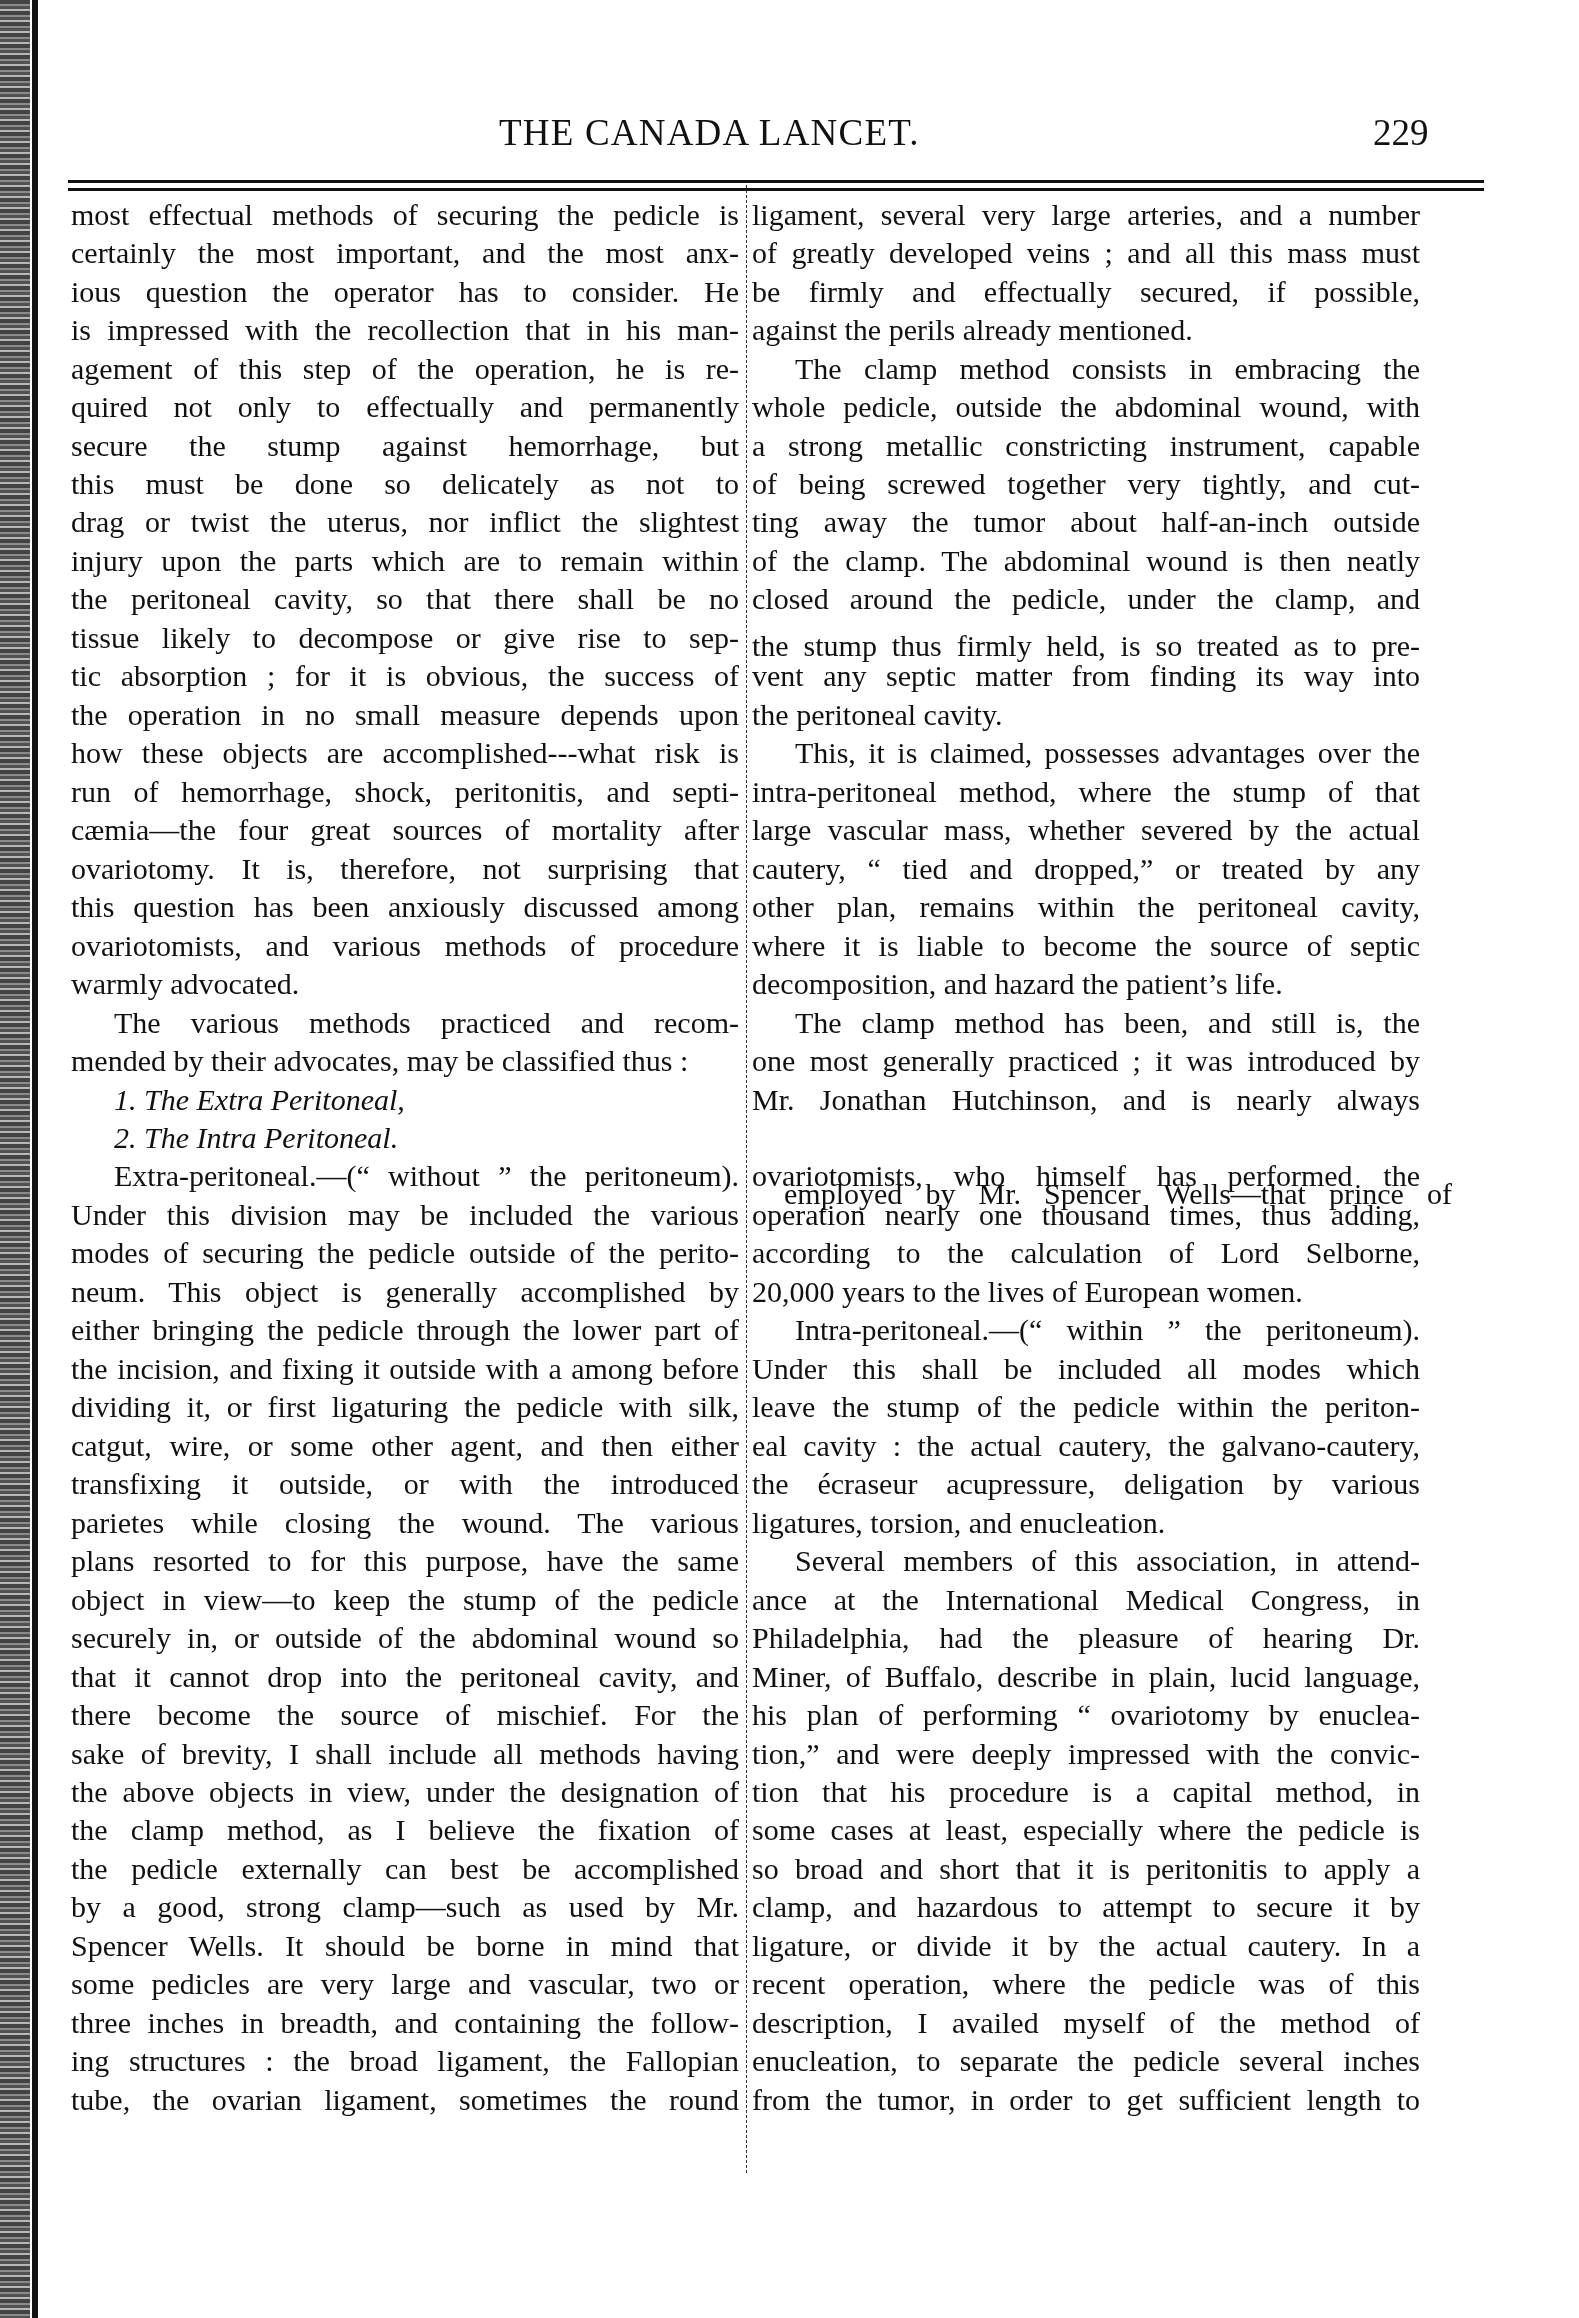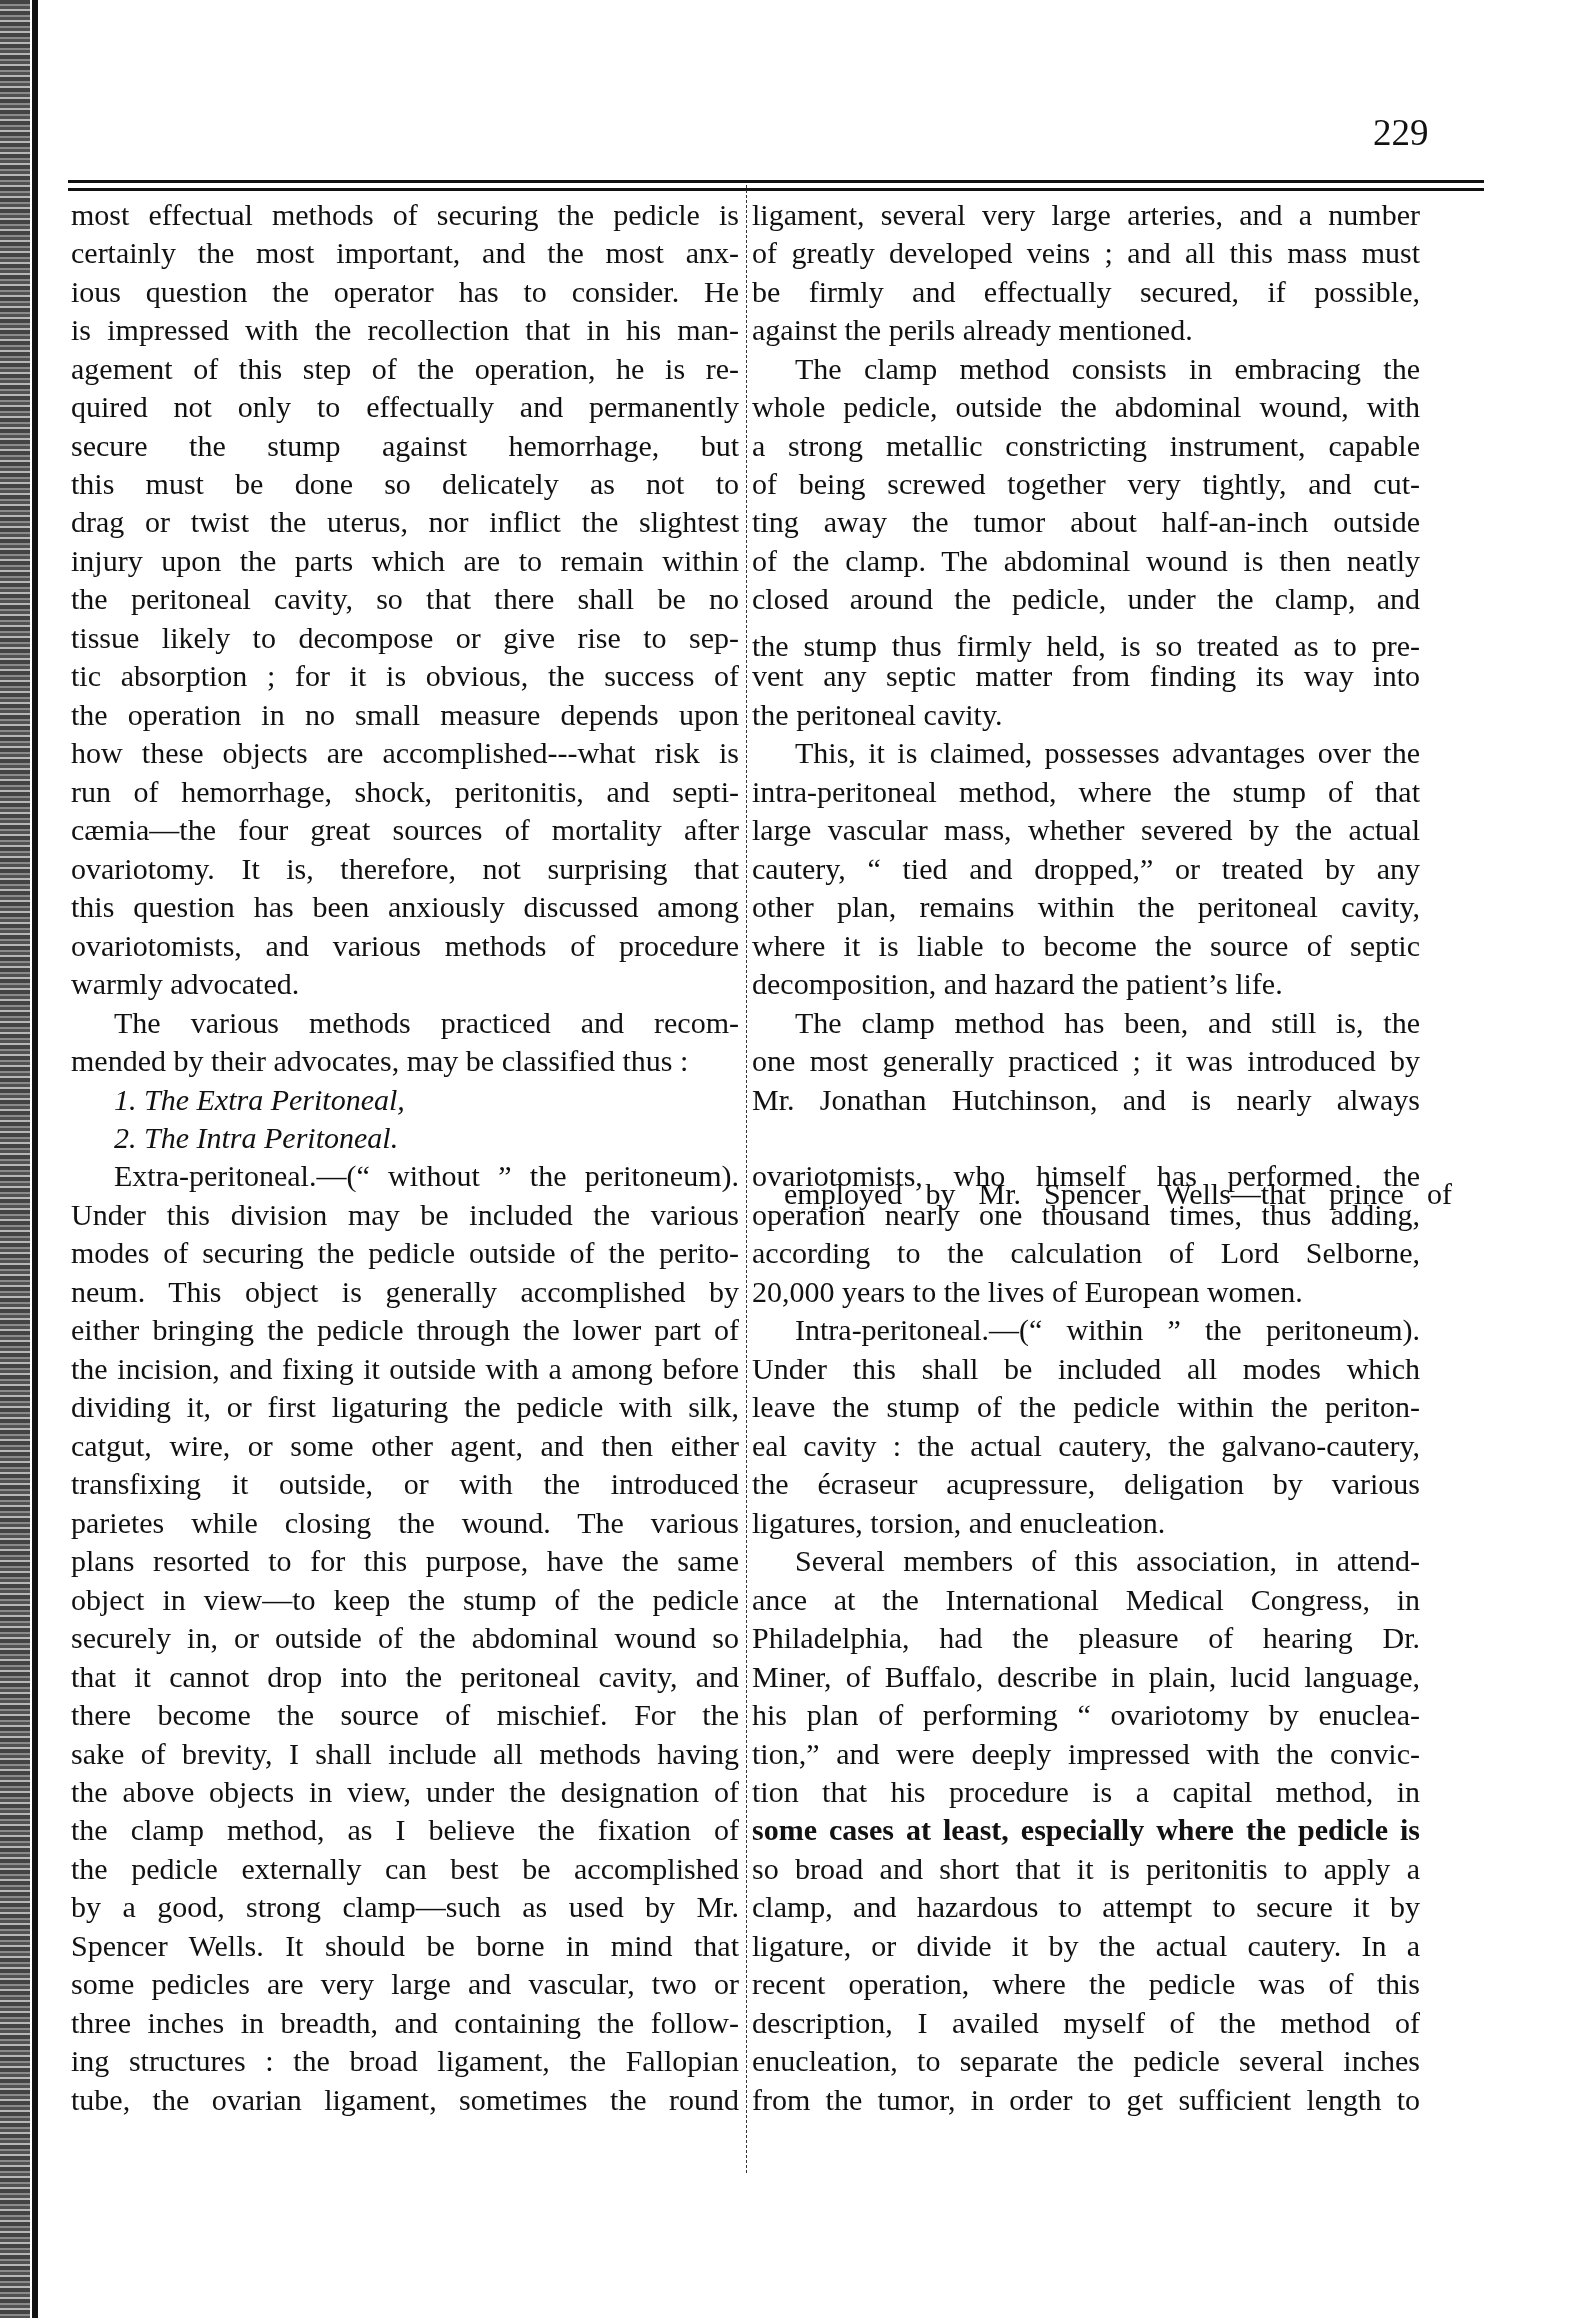--- a/index.html
+++ b/index.html
@@ -20,20 +20,21 @@
   .line.ind { padding-left:43px; box-sizing:border-box; }
   .divider { position:absolute; left:746px; top:185px; width:0; height:1988px; border-left:1.2px dashed #333; }
 </style>
 </head>
 <body>
 
 <div class="spine"></div>
 <div class="spine2"></div>
 
 <div class="header">
+  <span class="title">THE CANADA LANCET.</span>
   <span class="pageno">229</span>
 </div>
 <div class="rule" style="top:180px;"></div>
 <div class="rule" style="top:188px;height:2.5px;"></div>
 
 <div class="divider"></div>
 
 <div id="left" class="col" style="left:71px;width:668px;">
     <div class="line" style="top: 196px; width: 668px;">most effectual methods of securing the pedicle is</div>
     <div class="line" style="top: 234px; width: 668px;">certainly the most important, and the most anx-</div>
@@ -122,21 +123,21 @@
     <div class="line" style="top: 1427px; width: 668px;">eal cavity : the actual cautery, the galvano-cautery,</div>
     <div class="line" style="top: 1465px; width: 668px;">the écraseur acupressure, deligation by various</div>
     <div class="line last" style="top: 1504px; width: 668px;">ligatures, torsion, and enucleation.</div>
     <div class="line ind" style="top: 1542px; width: 668px;">Several members of this association, in attend-</div>
     <div class="line" style="top: 1581px; width: 668px;">ance at the International Medical Congress, in</div>
     <div class="line" style="top: 1619px; width: 668px;">Philadelphia, had the pleasure of hearing Dr.</div>
     <div class="line" style="top: 1658px; width: 668px;">Miner, of Buffalo, describe in plain, lucid language,</div>
     <div class="line" style="top: 1696px; width: 668px;">his plan of performing “ ovariotomy by enuclea-</div>
     <div class="line" style="top: 1735px; width: 668px;">tion,” and were deeply impressed with the convic-</div>
     <div class="line" style="top: 1773px; width: 668px;">tion that his procedure is a capital method, in</div>
-    <div class="line" style="top: 1811px; width: 668px; font-weight: bold;">some cases at least, especially where the pedicle is</div>
+    <div class="line" style="top: 1811px; width: 668px;">some cases at least, especially where the pedicle is</div>
     <div class="line" style="top: 1850px; width: 668px;">so broad and short that it is peritonitis to apply a</div>
     <div class="line" style="top: 1888px; width: 668px;">clamp, and hazardous to attempt to secure it by</div>
     <div class="line" style="top: 1927px; width: 668px;">ligature, or divide it by the actual cautery. In a</div>
     <div class="line" style="top: 1965px; width: 668px;">recent operation, where the pedicle was of this</div>
     <div class="line" style="top: 2004px; width: 668px;">description, I availed myself of the method of</div>
     <div class="line" style="top: 2042px; width: 668px;">enucleation, to separate the pedicle several inches</div>
     <div class="line" style="top: 2081px; width: 668px;">from the tumor, in order to get sufficient length to</div>
   </div>
 
 

